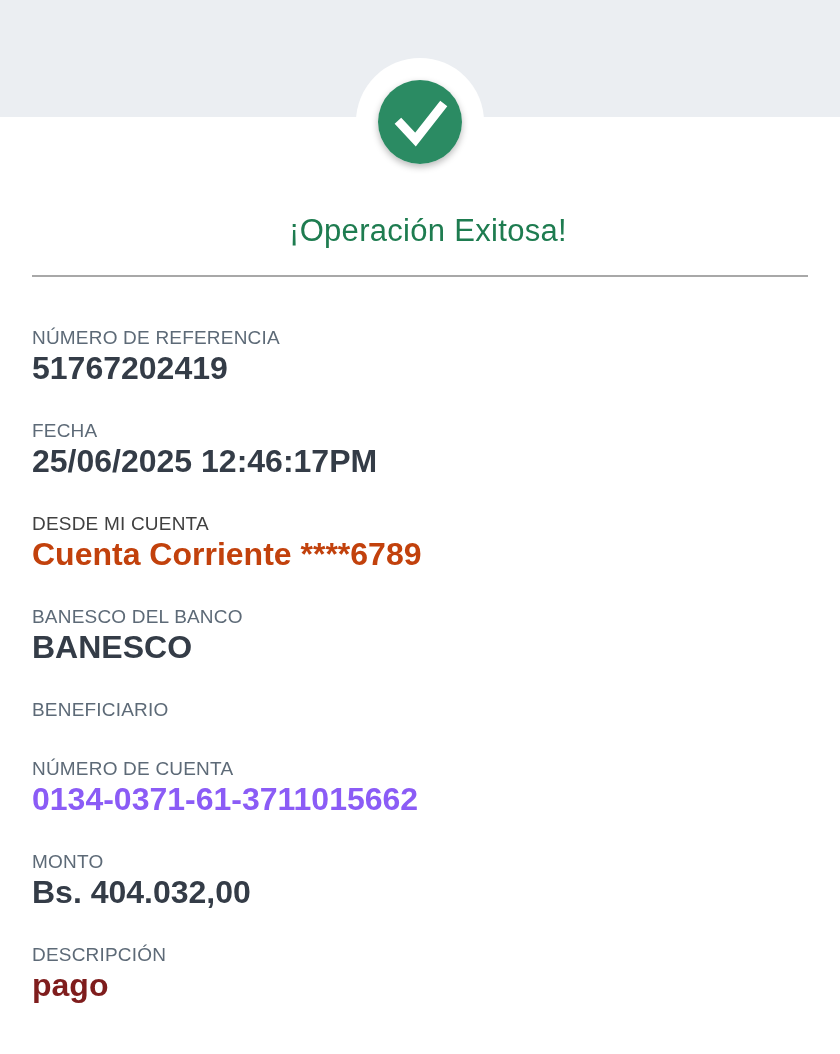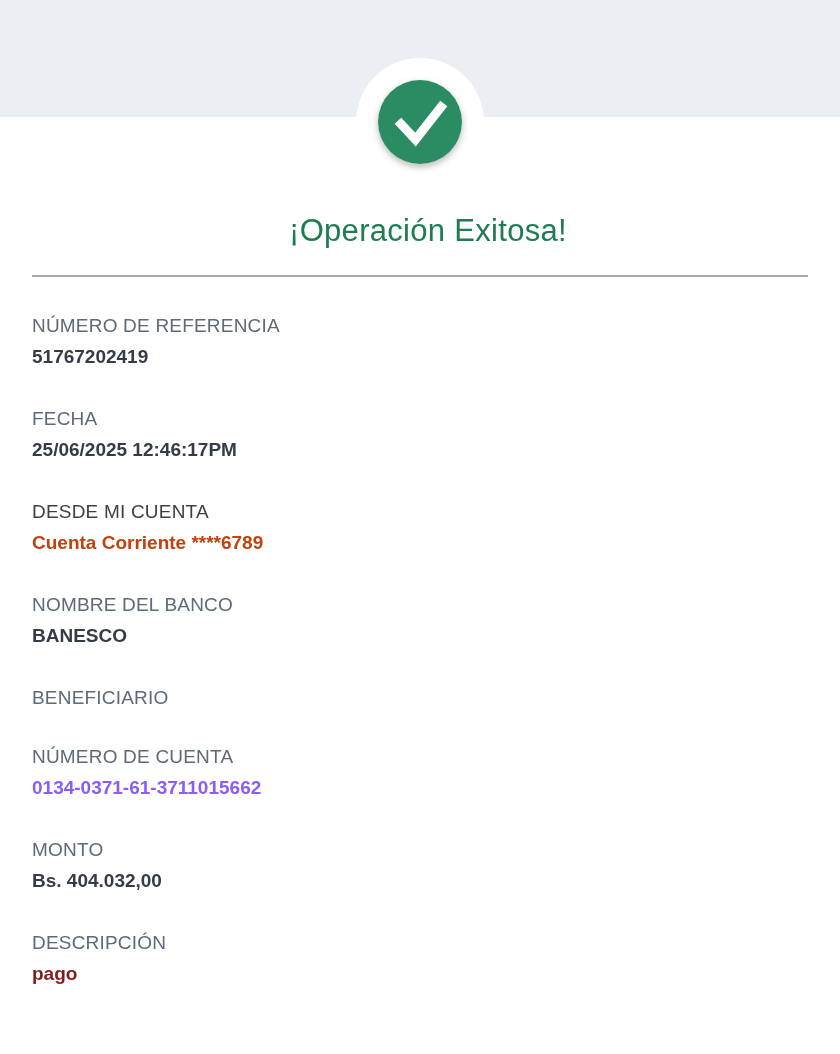--- a/index.html
+++ b/index.html
@@ -53,32 +53,33 @@
     letter-spacing: 0.3px;
     padding-left: 16px;
   }
   .divider {
     border: none;
     border-top: 2px solid #a8a8a8;
     margin: 26px 32px 0 32px;
   }
   .details {
     padding: 36px 20px 0 32px;
+    margin-top: 12px;
   }
   .detail-row {
     margin-bottom: 34px;
   }
   .detail-label {
     font-size: 19px;
     line-height: 25px;
     font-weight: 400;
     letter-spacing: 0.2px;
   }
   .detail-value {
-    font-size: 19px;
+    font-size: 32px;
     line-height: 31px;
     font-weight: 700;
     margin-top: 3px;
     white-space: nowrap;
   }
 </style>
 </head>
 <body>
 
 <div class="top-band" style="background: rgb(235, 238, 242);">
@@ -103,21 +104,21 @@
   </div>
   <div class="detail-row">
     <div class="detail-label" style="color: rgb(93, 106, 119);">FECHA</div>
     <div class="detail-value" style="color: rgb(52, 60, 71);">25/06/2025 12:46:17PM</div>
   </div>
   <div class="detail-row">
     <div class="detail-label" style="color: #404040;">DESDE MI CUENTA</div>
     <div class="detail-value" style="color: #c2410c;">Cuenta Corriente ****6789</div>
   </div>
   <div class="detail-row">
-    <div class="detail-label" style="color: rgb(93, 106, 119);">NOMBRE DEL BANCO</div>
+    <div class="detail-label" style="color: rgb(93, 106, 119);">BANESCO DEL BANCO</div>
     <div class="detail-value" style="color: rgb(52, 60, 71);">BANESCO</div>
   </div>
   <div class="detail-row">
     <div class="detail-label" style="color: rgb(93, 106, 119);">BENEFICIARIO</div>
   </div>
   <div class="detail-row">
     <div class="detail-label" style="color: rgb(93, 106, 119);">NÚMERO DE CUENTA</div>
     <div class="detail-value" style="color: #8b5cf6;">0134-0371-61-3711015662</div>
   </div>
   <div class="detail-row">

